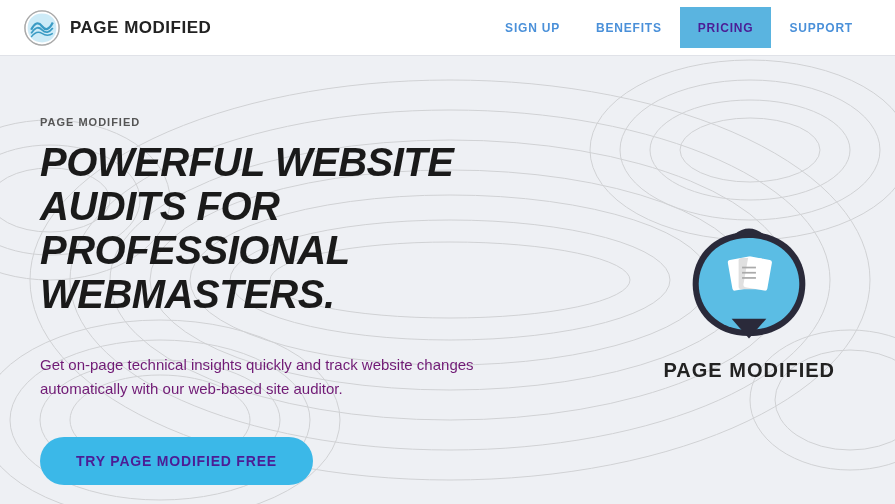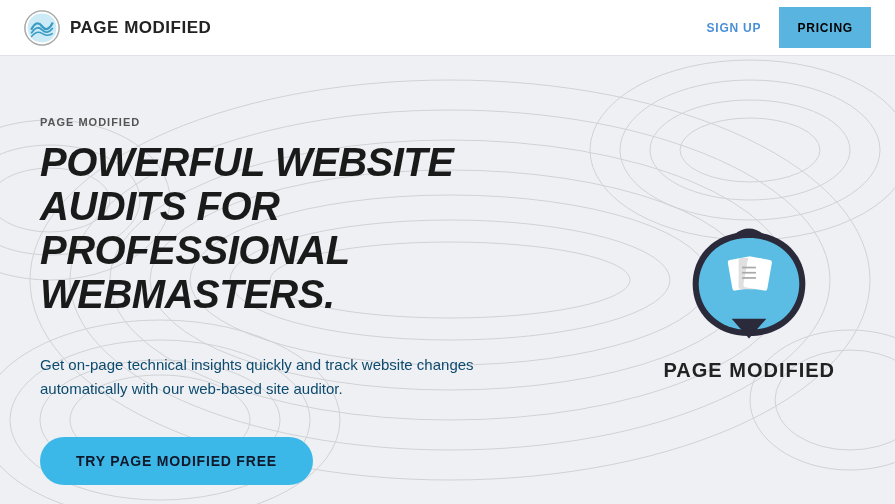--- a/index.html
+++ b/index.html
@@ -75,21 +75,21 @@
       font-weight: 700;
       letter-spacing: 0.8px;
       text-transform: uppercase;
       color: #4a90d9;
       cursor: pointer;
       text-decoration: none;
     }
 
     .nav-item.active {
       background-color: #5ab4e0;
-      color: #000000;
+      color: #4c1d95;
     }
 
     
     .hero-content {
       position: relative;
       z-index: 10;
       display: flex;
       align-items: center;
       justify-content: space-between;
       padding: 40px 40px 0 40px;
@@ -115,31 +115,31 @@
       line-height: 1.1;
       color: #1a1a1a;
       text-transform: uppercase;
       margin-bottom: 20px;
       letter-spacing: -0.5px;
       font-style: italic;
     }
 
     .hero-description {
       font-size: 15px;
-      color: #0c4a6e;
+      color: #701a75;
       line-height: 1.6;
       margin-bottom: 36px;
       max-width: 460px;
       margin-top: 37px;
     }
 
     .cta-button {
       display: inline-block;
       background-color: #3bb8e8;
-      color: #0f172a;
+      color: #4c1d95;
       font-size: 14px;
       font-weight: 700;
       letter-spacing: 0.8px;
       text-transform: uppercase;
       padding: 16px 36px;
       border-radius: 30px;
       cursor: pointer;
       border: none;
       text-decoration: none;
     }
@@ -216,21 +216,23 @@
         <path d="M8 22 Q14 10, 20 18 Q26 26, 32 14" fill="none" stroke="#3a9bc4" stroke-width="2.5"></path>
         <path d="M8 26 Q14 16, 20 22 Q26 28, 32 20" fill="none" stroke="#3a9bc4" stroke-width="2"></path>
         <path d="M8 30 Q14 22, 20 26 Q26 30, 32 26" fill="none" stroke="#3a9bc4" stroke-width="1.5"></path>
         <circle cx="20" cy="20" r="19" fill="none" stroke="#aaa" stroke-width="1.5"></circle>
       </svg>
       <span class="logo-text">PAGE MODIFIED</span>
     </div>
 
     <nav>
       <a class="nav-item">SIGN UP</a>
+      <a class="nav-item">BENEFITS</a>
       <a class="nav-item active">PRICING</a>
+      <a class="nav-item">SUPPORT</a>
     </nav>
   </header>
 
   <div class="hero-content">
     <div class="hero-left">
       <div class="hero-subtitle">PAGE MODIFIED</div>
       <h1 class="hero-title">POWERFUL WEBSITE AUDITS FOR PROFESSIONAL WEBMASTERS.</h1>
       <p class="hero-description">Get on-page technical insights quickly and track website changes automatically with our web-based site auditor.</p>
       <button class="cta-button">TRY PAGE MODIFIED FREE</button>
     </div>

